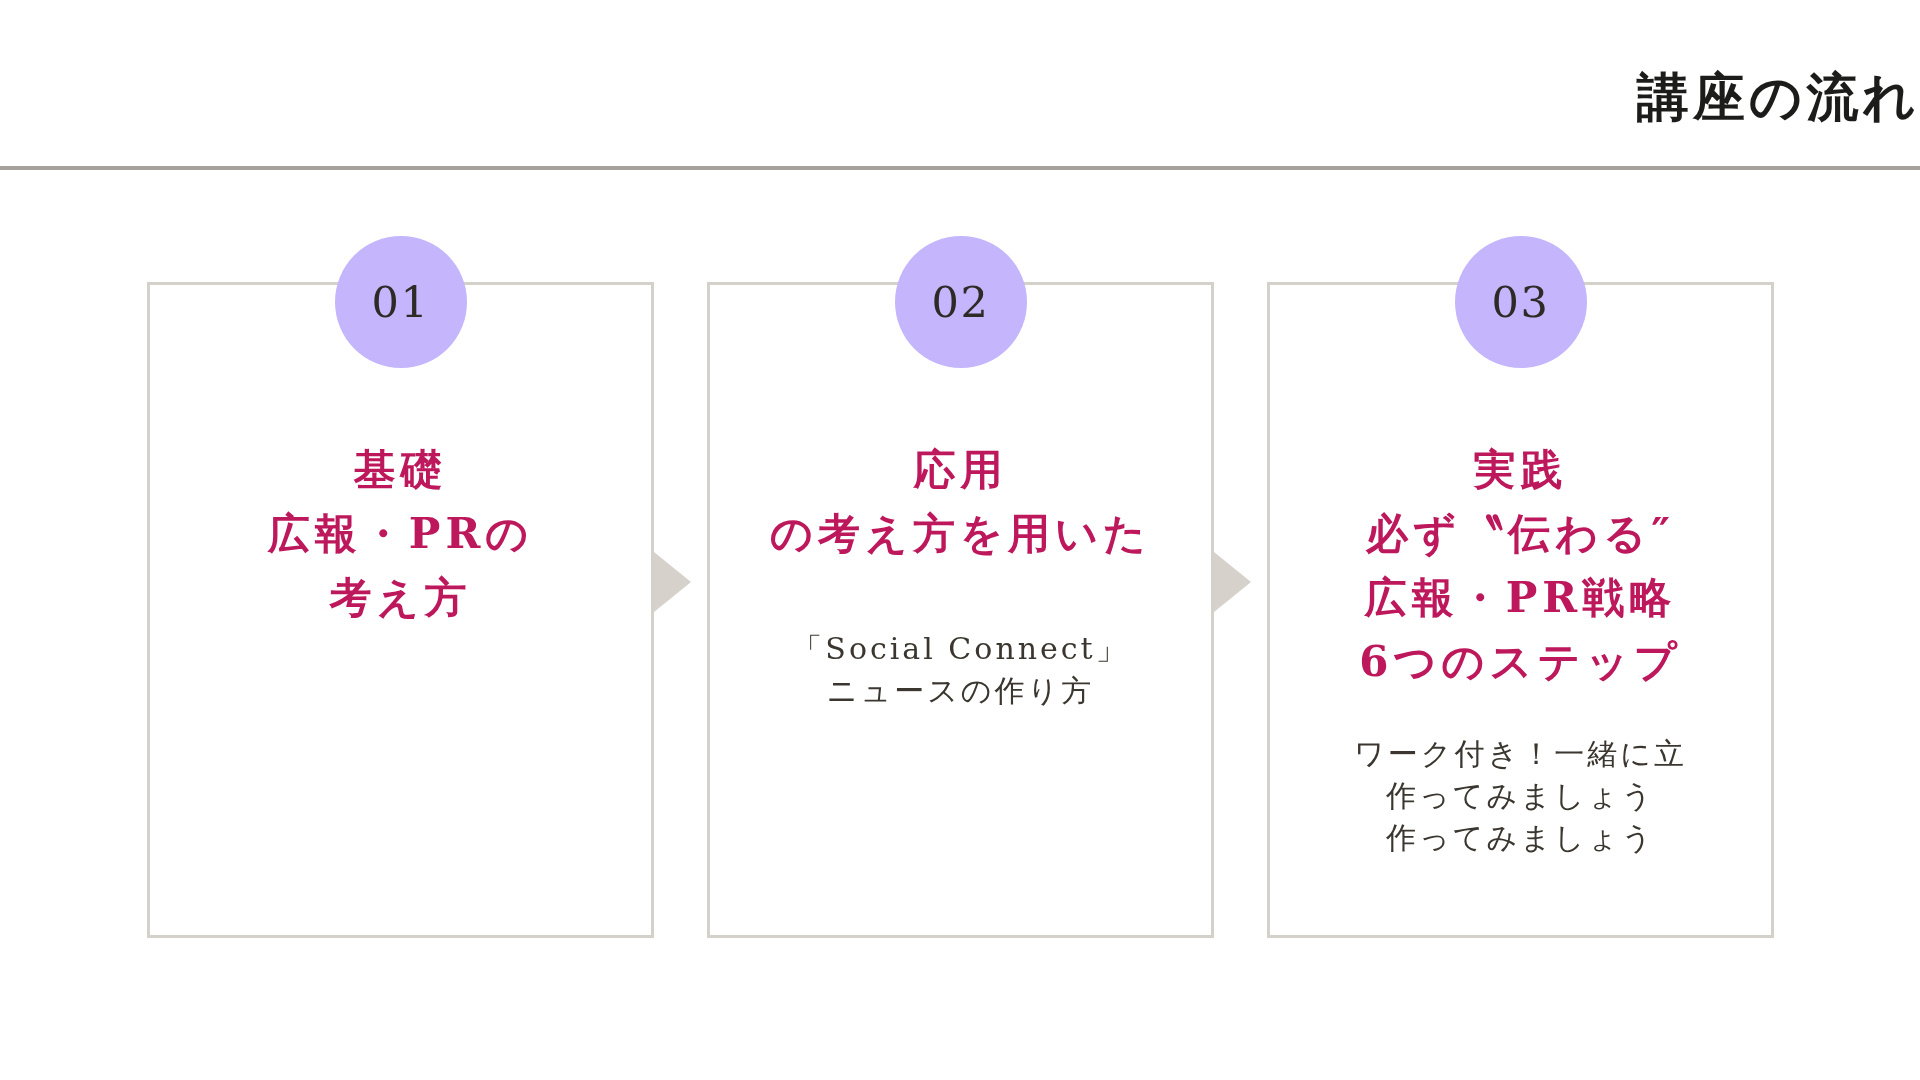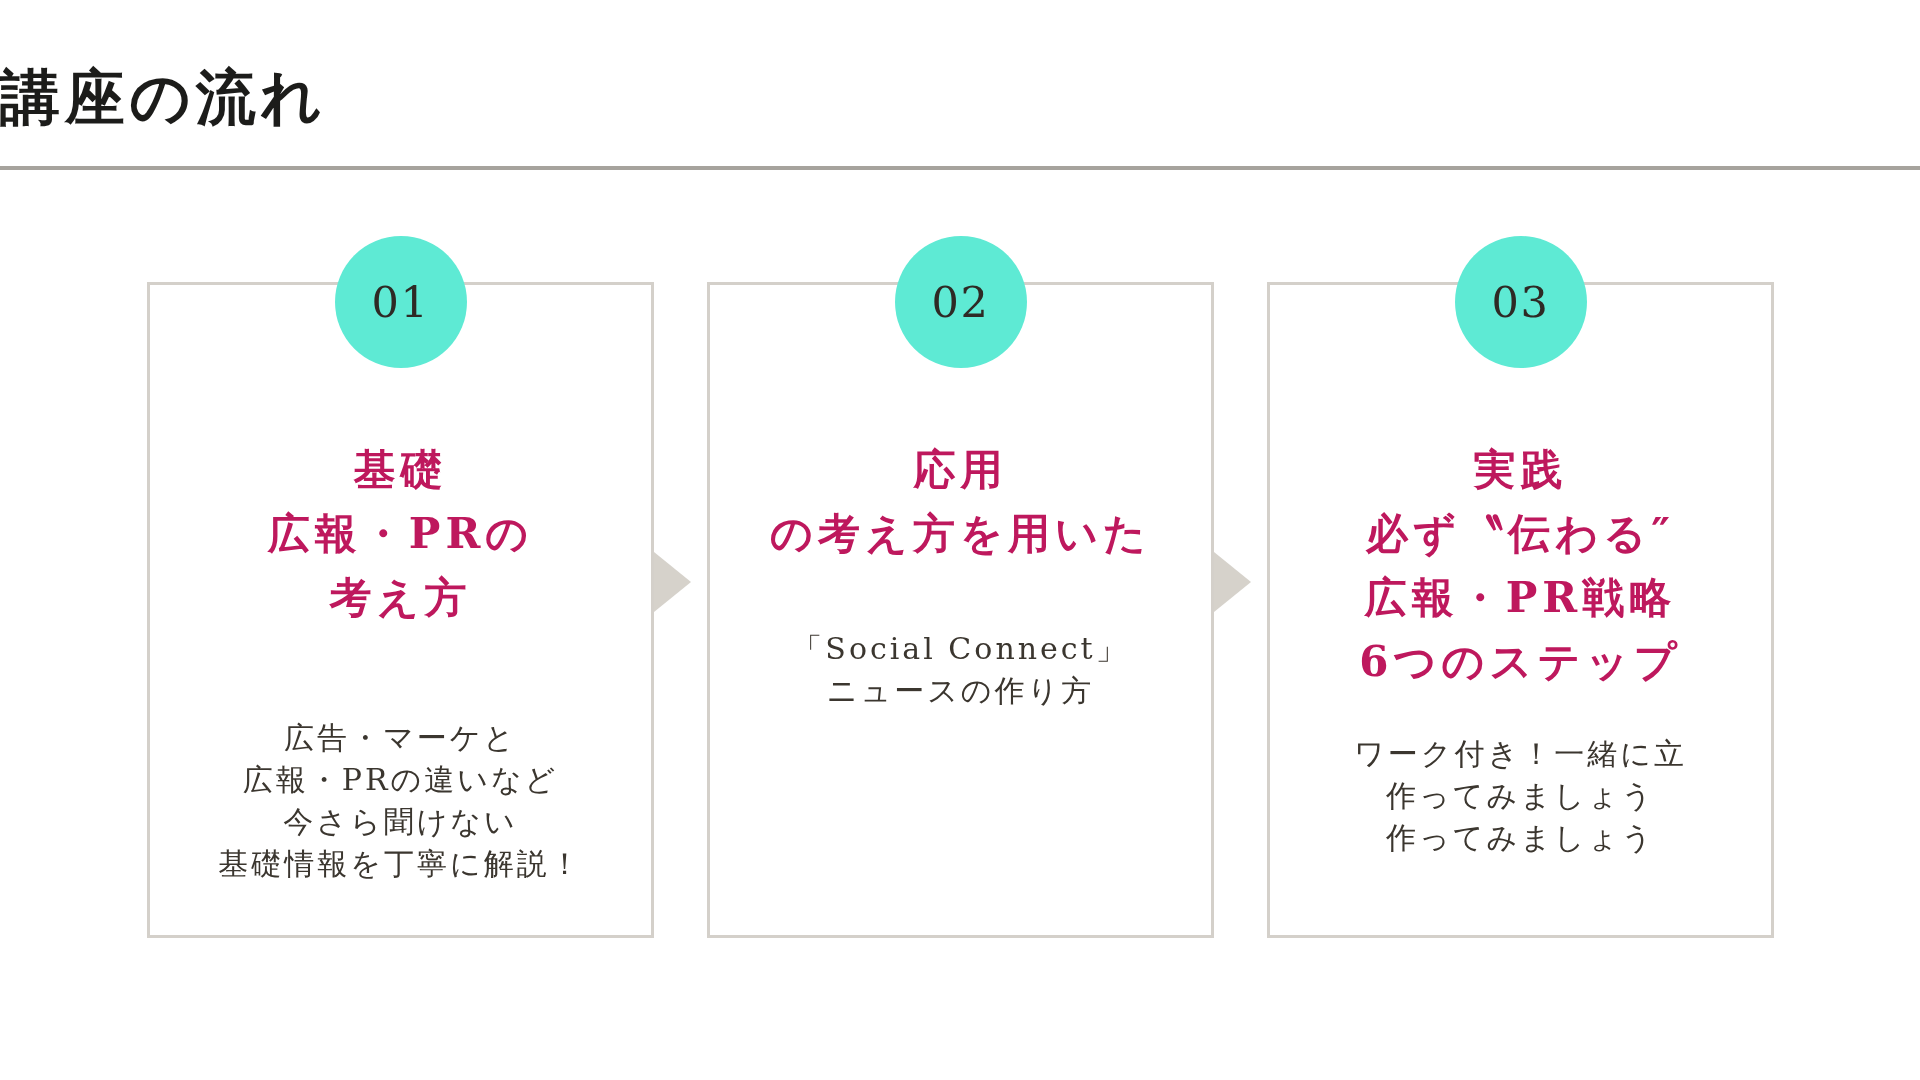--- a/index.html
+++ b/index.html
@@ -15,24 +15,24 @@
     overflow: hidden;
     font-family: "DejaVu Serif", "Liberation Serif", serif;
   }
   
   .slide-title {
     position: absolute;
     top: 60px;
     left: 0;
     width: 100%;
     margin: 0;
-    text-align: left;
+    text-align: right;
     font-family: "DejaVu Sans", "Liberation Sans", sans-serif;
     font-weight: 600;
-    font-size: 60px;
+    font-size: 52px;
     line-height: 74px;
     letter-spacing: 0.08em;
     color: #1c1c1a;
   }
   .divider {
     position: absolute;
     top: 166px;
     left: 0;
     width: 100%;
     height: 4px;
@@ -56,21 +56,21 @@
     text-align: center;
   }
   .badge {
     position: absolute;
     top: -49px;
     left: 50%;
     transform: translateX(-50%);
     width: 132px;
     height: 132px;
     border-radius: 50%;
-    background: #5eead4;
+    background: #c4b5fd;
     display: flex;
     align-items: center;
     justify-content: center;
   }
   .badge-number {
     font-size: 43px;
     line-height: 1;
     letter-spacing: 0.04em;
     color: #2e2a25;
   }
@@ -124,26 +124,20 @@
 
     <section class="card card-1">
       <div class="badge">
         <span class="badge-number">01</span>
       </div>
       <h2 class="card-heading">
         <span class="hline">基礎</span>
         <span class="hline">広報・PRの</span>
         <span class="hline">考え方</span>
       </h2>
-      <p class="card-body">
-        <span class="bline">広告・マーケと</span>
-        <span class="bline">広報・PRの違いなど</span>
-        <span class="bline">今さら聞けない</span>
-        <span class="bline">基礎情報を丁寧に解説！</span>
-      </p>
     </section>
 
     <div class="arrow-gap">
       <div class="arrow-triangle"></div>
     </div>
 
     <section class="card card-2">
       <div class="badge">
         <span class="badge-number">02</span>
       </div>

